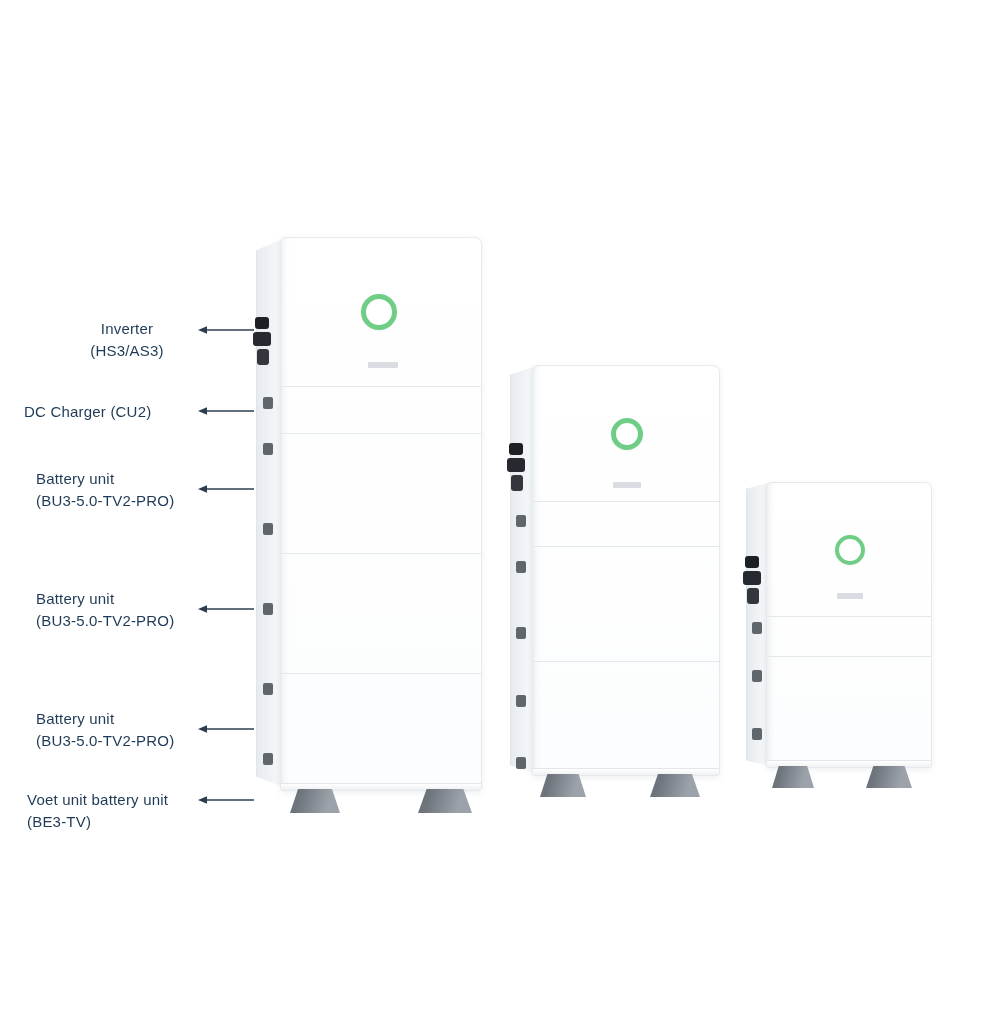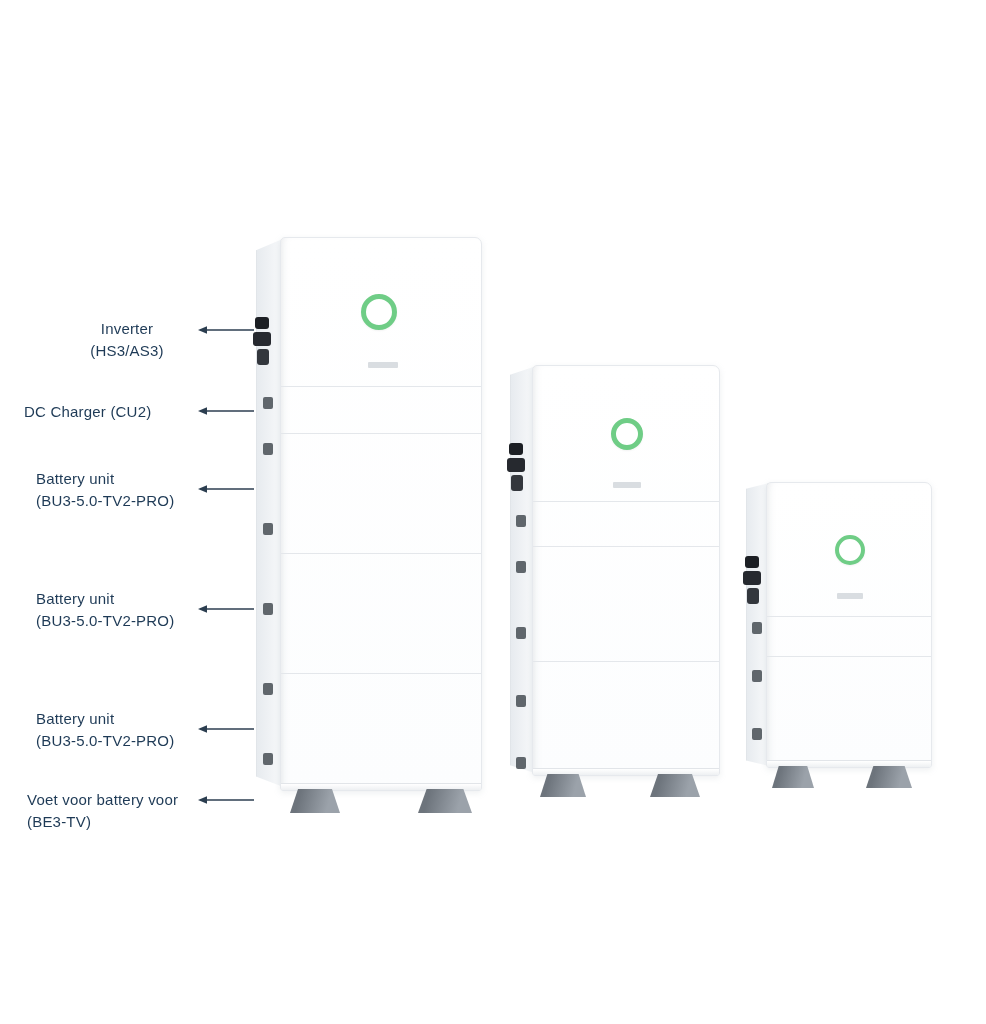--- a/index.html
+++ b/index.html
@@ -101,21 +101,21 @@
   <div class="callout" style="left:36px; top:708px;">
     <div>Battery unit</div>
     <div>(BU3-5.0-TV2-PRO)</div>
   </div>
   <svg class="arrow" style="left:198px; top:723px;" width="56" height="12" viewBox="0 0 56 12">
     <line x1="8" y1="6" x2="56" y2="6" style="stroke:var(--arrow);stroke-width:1.6"></line>
     <path d="M0 6 L9 2.2 L9 9.8 Z" style="fill:var(--arrow)"></path>
   </svg>
 
   <div class="callout" style="left:27px; top:789px;">
-    <div>Voet voor battery voor</div>
+    <div>Voet unit battery unit</div>
     <div>(BE3-TV)</div>
   </div>
   <svg class="arrow" style="left:198px; top:794px;" width="56" height="12" viewBox="0 0 56 12">
     <line x1="8" y1="6" x2="56" y2="6" style="stroke:var(--arrow);stroke-width:1.6"></line>
     <path d="M0 6 L9 2.2 L9 9.8 Z" style="fill:var(--arrow)"></path>
   </svg>
 
   <div class="tower" style="left:256px; top:237px; width:226px; height:578px;">
     <div class="side-face" style="width:26px; height:554px;"></div>
     <div class="front-face" style="left:24px; width:202px; height:554px;">

